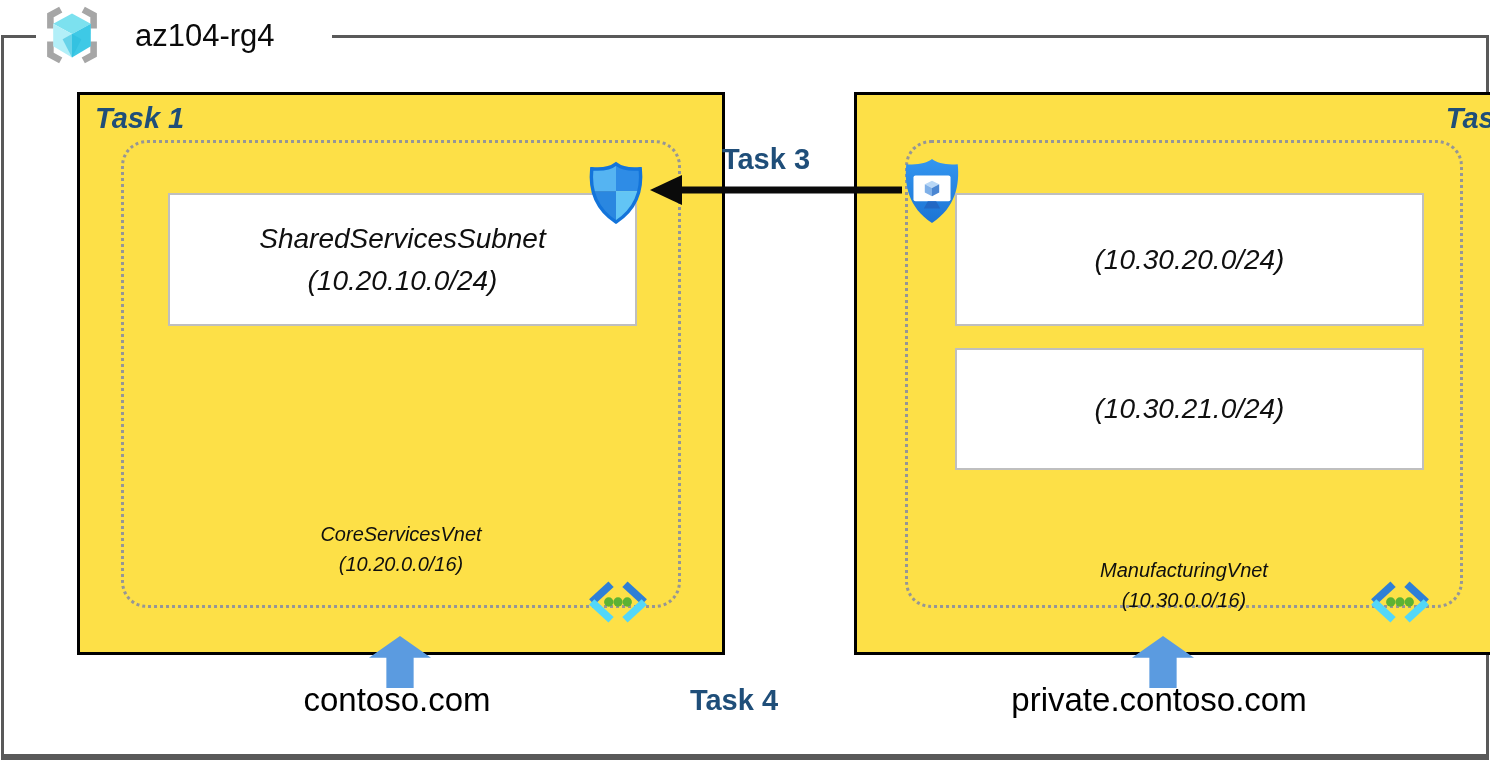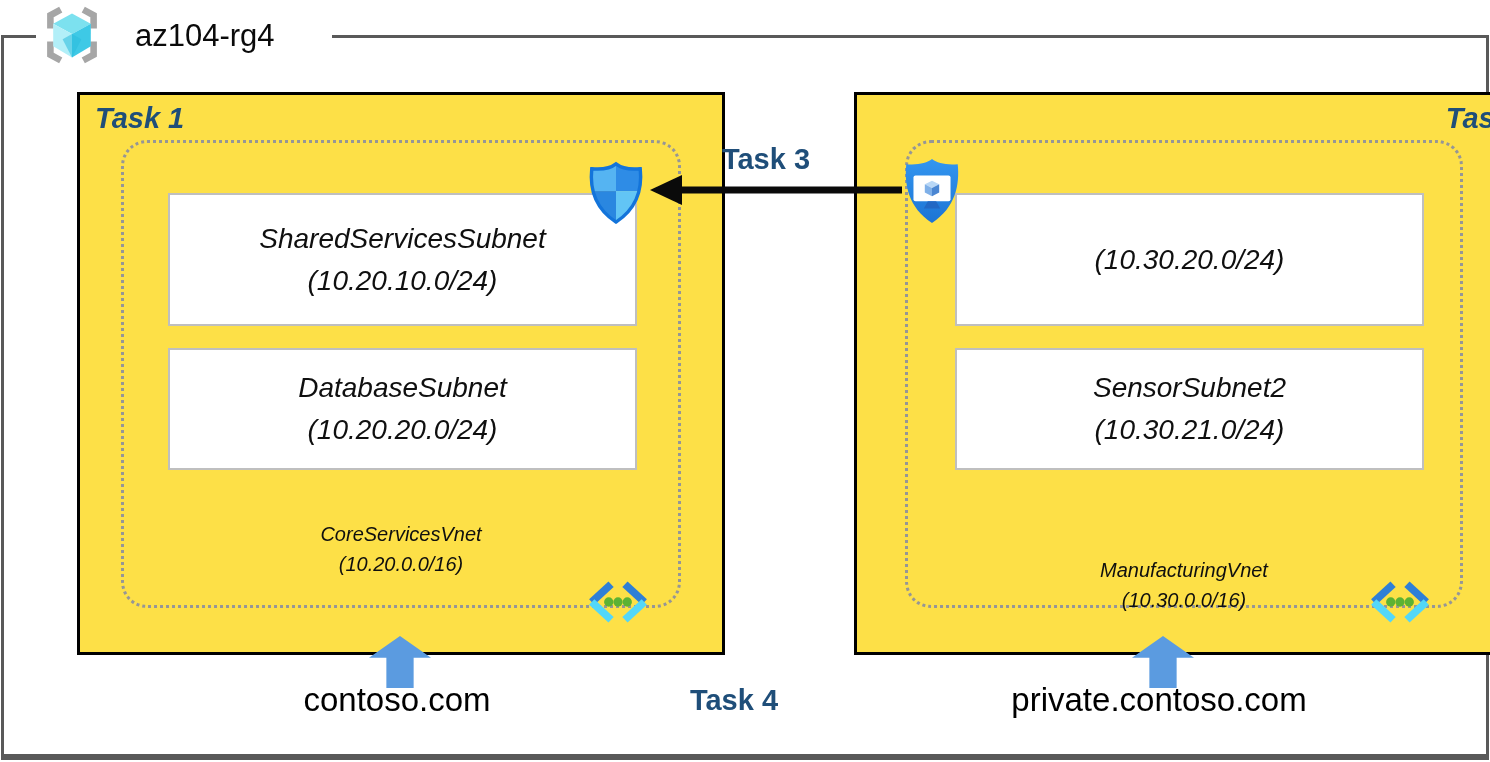--- a/index.html
+++ b/index.html
@@ -55,24 +55,20 @@
   <div class="rg-title">az104-rg4</div>
 
   <div class="task-box" style="left:77px;width:648px;">
     <div class="task-label" style="left:15px;">Task 1</div>
 
     <div class="vnet" style="left:41px;top:45px;width:560px;height:468px;">
       <div class="subnet" style="left:44px;top:50px;width:469px;height:133px;">
         <div>SharedServicesSubnet</div>
         <div>(10.20.10.0/24)</div>
       </div>
-      <div class="subnet" style="left:44px;top:205px;width:469px;height:122px;">
-        <div>DatabaseSubnet</div>
-        <div>(10.20.20.0/24)</div>
-      </div>
       <div class="vnet-name" style="top:376px;">
         <div>CoreServicesVnet</div>
         <div>(10.20.0.0/16)</div>
       </div>
 
       <svg class="vnet-icon" viewBox="0 0 88 58">
         <path d="M35 6 L10 29" stroke="#2e7fd6" stroke-width="10" fill="none"></path>
         <path d="M10 29 L35 52" stroke="#53d7f8" stroke-width="10" fill="none"></path>
         <path d="M53 6 L78 29" stroke="#2e7fd6" stroke-width="10" fill="none"></path>
         <path d="M78 29 L53 52" stroke="#53d7f8" stroke-width="10" fill="none"></path>
@@ -84,21 +80,20 @@
   </div>
 
   <div class="task-box" style="left:854px;width:699px;">
     <div class="task-label" style="right:15px;">Task 2</div>
 
     <div class="vnet" style="left:48px;top:45px;width:558px;height:468px;">
       <div class="subnet" style="left:47px;top:50px;width:469px;height:133px;">
         <div>(10.30.20.0/24)</div>
       </div>
       <div class="subnet" style="left:47px;top:205px;width:469px;height:122px;">
-        <div>SensorSubnet2</div>
         <div>(10.30.21.0/24)</div>
       </div>
       <div class="vnet-name" style="top:376px;margin-top:36px;">
         <div>ManufacturingVnet</div>
         <div>(10.30.0.0/16)</div>
       </div>
       <svg class="vnet-icon" viewBox="0 0 88 58">
         <path d="M35 6 L10 29" stroke="#2e7fd6" stroke-width="10" fill="none"></path>
         <path d="M10 29 L35 52" stroke="#53d7f8" stroke-width="10" fill="none"></path>
         <path d="M53 6 L78 29" stroke="#2e7fd6" stroke-width="10" fill="none"></path>

